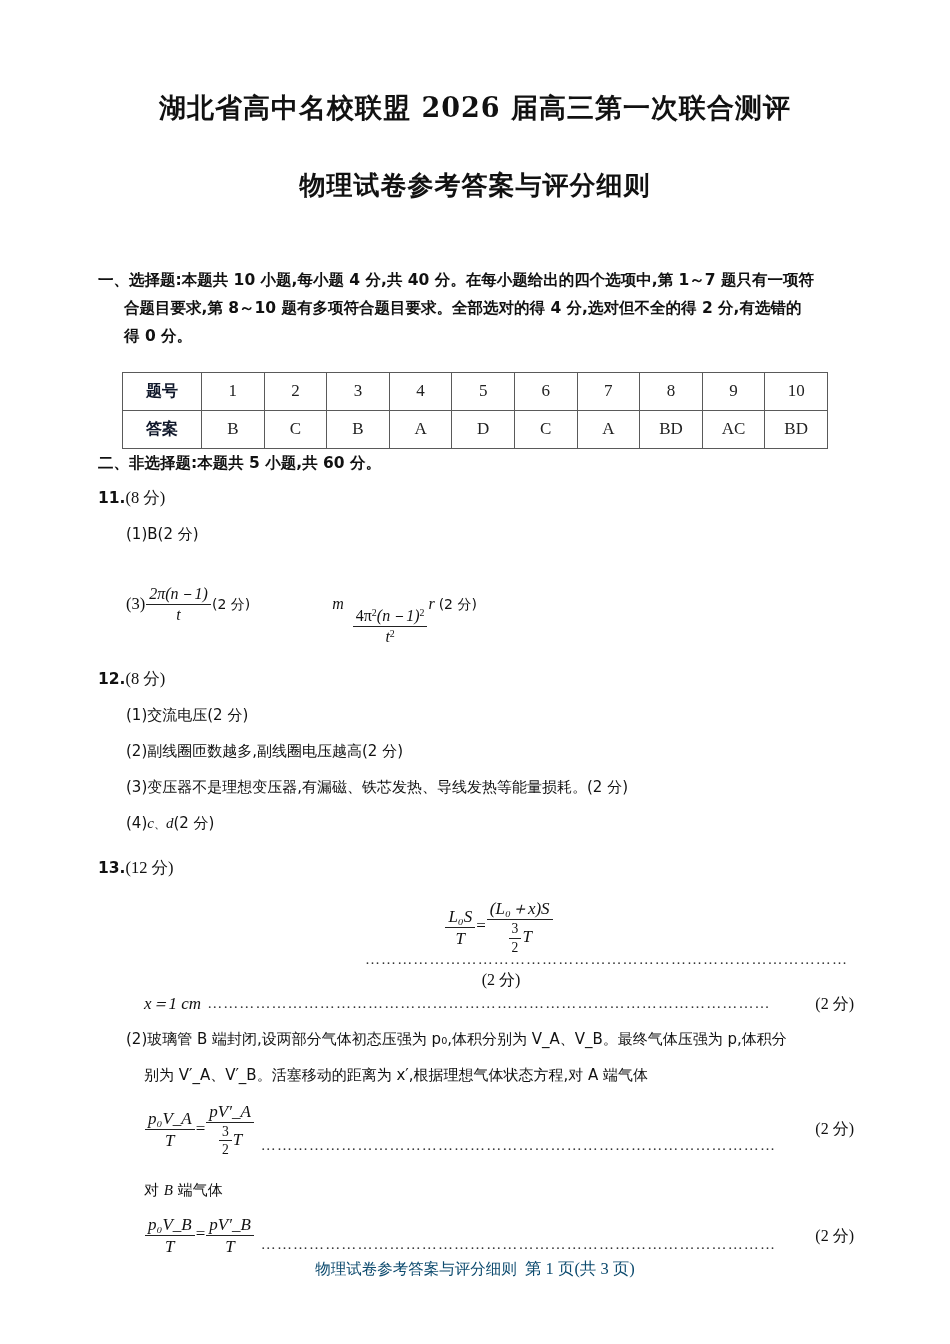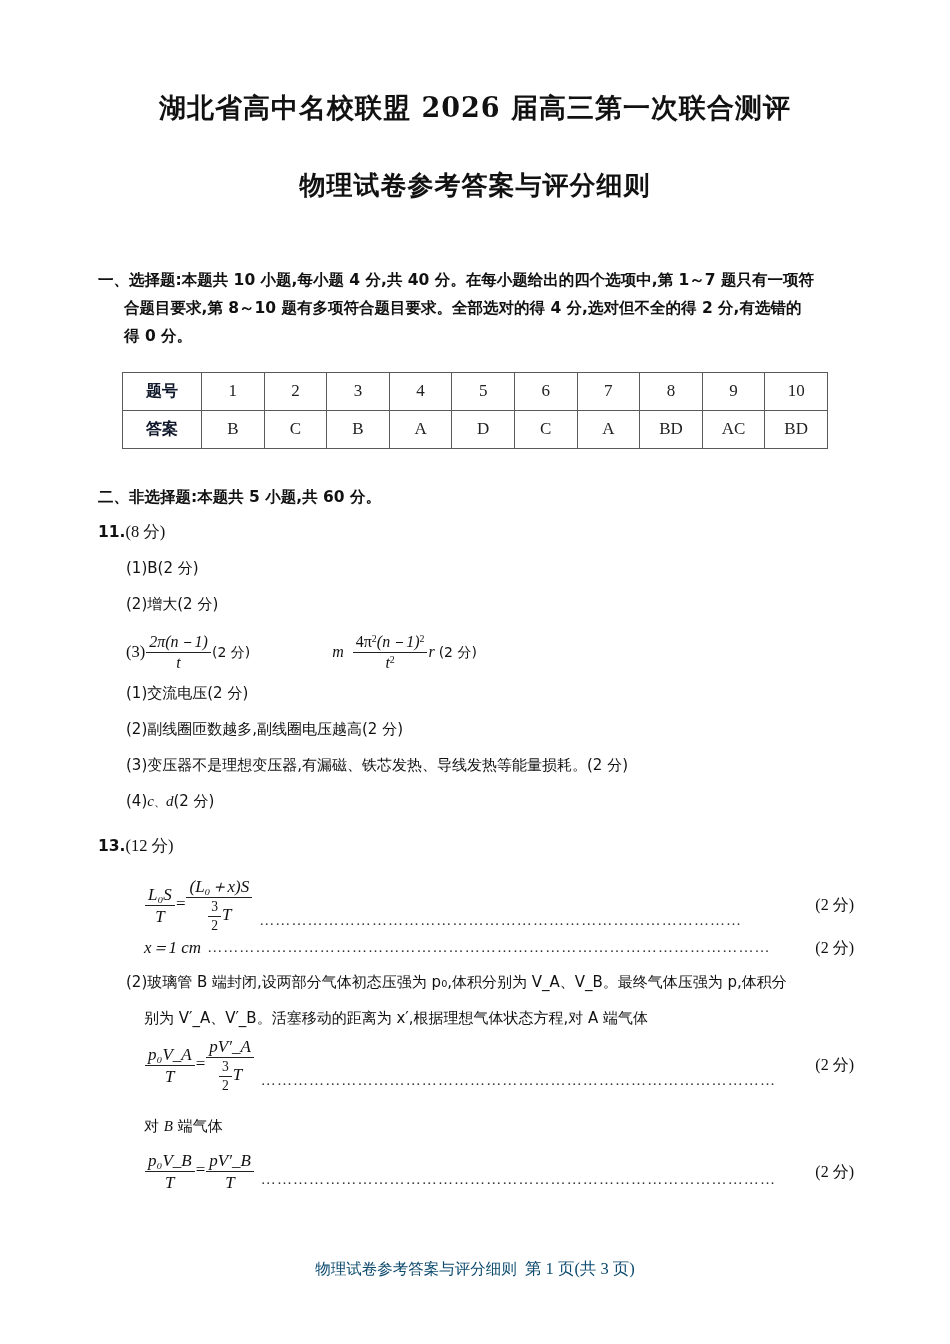--- a/index.html
+++ b/index.html
@@ -59,21 +59,21 @@
     text-align: justify;
     text-justify: inter-ideograph;
   }
   .sec1 {
     margin-top: 64px;
     text-indent: 0;
   }
   .sec1 .ln { display: block; }
   .sec1 .ln.ind { padding-left: 26px; }
 
-  .sec2 { margin-top: 34px; }
+  .sec2 { }
 
   .qnum {
     font-family: "DejaVu Sans", "Liberation Sans", sans-serif;
     font-weight: 700;
     font-size: 15.5px;
   }
   .qline {
     font-size: 16px;
     line-height: 30px;
     margin-top: 6px;
@@ -248,62 +248,64 @@
       </tbody>
         </table>
     </div>
 
     <div class="sec-head sec2">二、非选择题:本题共 5 小题,共 60 分。</div>
 
     <div class="qline">
       <span class="qnum">11.</span><span class="serif-txt">(8 分)</span>
     </div>
     <div class="qline indent1 cn">(1)B(2 分)</div>
-    <div class="qline indent1 cn">(2)增大(2 分)</div>
 
     <div class="qline indent1" style="line-height:1.1; margin-top:14px;">
       <span class="serif-txt">(3)</span><span class="frac"><span class="num mathit">2π(n－1)</span><span class="den mathit">t</span></span><span class="cn" style="font-size:14px;">(2 分)</span>
       <span style="display:inline-block;width:74px;"></span>
       <span class="mathit">m</span>
-      <span class="frac" style="margin-left:5px;">
+      <span class="frac" style="margin-left:5px;margin-top:44px;">
         <span class="num"><span class="mathup">4π</span><sup>2</sup><span class="mathit">(n－1)</span><sup>2</sup></span>
         <span class="den"><span class="mathit">t</span><sup>2</sup></span>
       </span><span class="mathit">r</span>
       <span class="cn" style="font-size:14px;">(2 分)</span>
     </div>
 
+    <div class="qline" style="margin-top:18px;">
+      <span class="qnum">12.</span><span class="serif-txt">(8 分)</span>
+    </div>
     <div class="qline indent1 cn">(1)交流电压(2 分)</div>
     <div class="qline indent1 cn">(2)副线圈匝数越多,副线圈电压越高(2 分)</div>
     <div class="qline indent1 cn">(3)变压器不是理想变压器,有漏磁、铁芯发热、导线发热等能量损耗。(2 分)</div>
     <div class="qline indent1 cn"><span>(4)</span><span class="mathit">c</span><span style="font-size:12px;">、</span><span class="mathit">d</span><span>(2 分)</span></div>
 
     <div class="qline" style="margin-top:14px;">
       <span class="qnum">13.</span><span class="serif-txt">(12 分)</span>
     </div>
 
 
-    <div class="eqrow indent2" style="margin-top:16px;">
+    <div class="eqrow indent2" style="margin-top:16px;flex-direction:column;">
       <span class="lead">
         <span class="frac"><span class="num mathit">L₀S</span><span class="den mathit">T</span></span><span class="mathup">=</span><span class="frac"><span class="num mathit">(L₀＋x)S</span><span class="den"><span class="frac frac-sm"><span class="num mathup">3</span><span class="den mathup">2</span></span><span class="mathit">T</span></span></span>
       </span>
       <span class="dots">………………………………………………………………………………</span>
       <span class="mark cn">(2 分)</span>
     </div>
 
 
     <div class="eqrow indent2" style="margin-top:6px;">
       <span class="lead mathit">x＝1 cm</span>
       <span class="dots" style="top:-2px;">……………………………………………………………………………………………</span>
       <span class="mark cn">(2 分)</span>
     </div>
 
     <div class="qline indent1 cn" style="margin-top:10px;">(2)玻璃管 B 端封闭,设两部分气体初态压强为 p₀,体积分别为 V_A、V_B。最终气体压强为 p,体积分</div>
     <div class="qline indent2 cn">别为 V′_A、V′_B。活塞移动的距离为 x′,根据理想气体状态方程,对 A 端气体</div>
 
-    <div class="eqrow indent2" style="margin-top:4px;">
+    <div class="eqrow indent2" style="margin-top:12px;">
       <span class="lead">
         <span class="frac"><span class="num mathit">p₀V_A</span><span class="den mathit">T</span></span><span class="mathup">=</span><span class="frac"><span class="num mathit">pV′_A</span><span class="den"><span class="frac frac-sm"><span class="num mathup">3</span><span class="den mathup">2</span></span><span class="mathit">T</span></span></span>
       </span>
       <span class="dots">……………………………………………………………………………………</span>
       <span class="mark cn">(2 分)</span>
     </div>
 
     <div class="qline indent2 cn" style="margin-top:18px;">
       <span>对 </span><span class="mathit">B</span><span> 端气体</span>
     </div>

